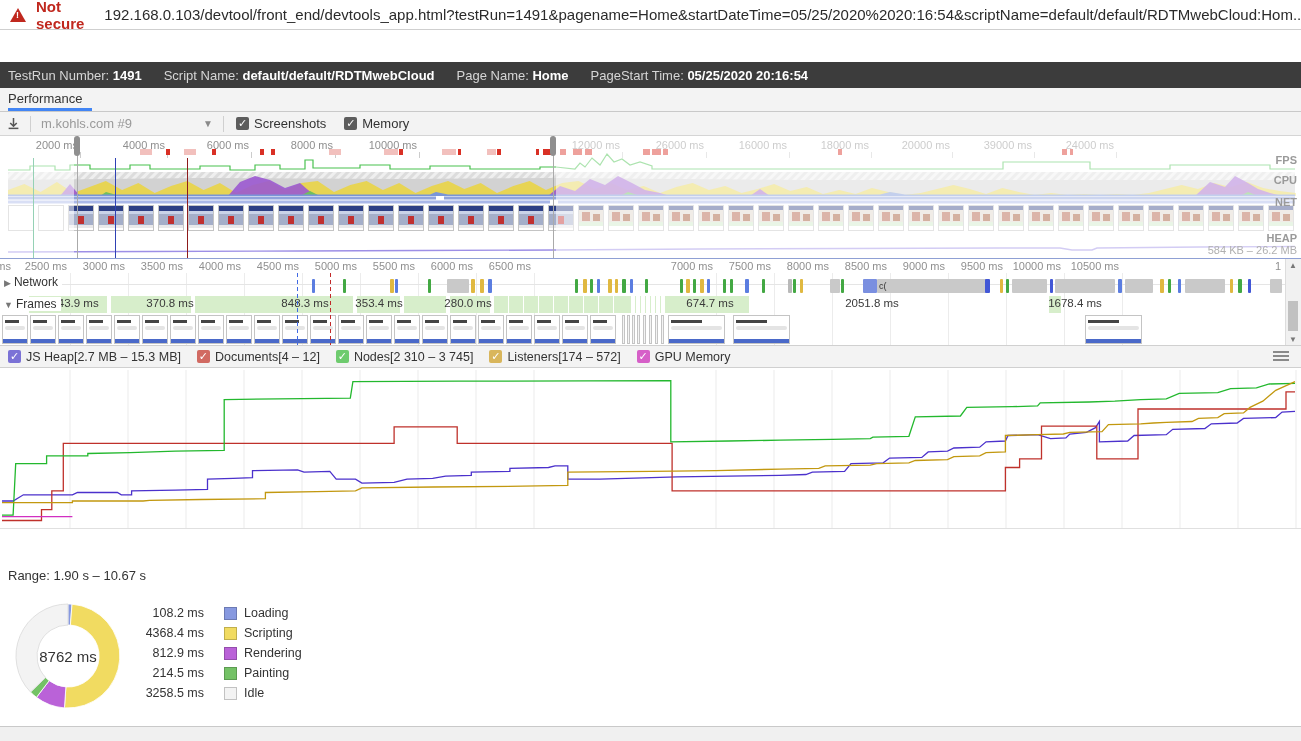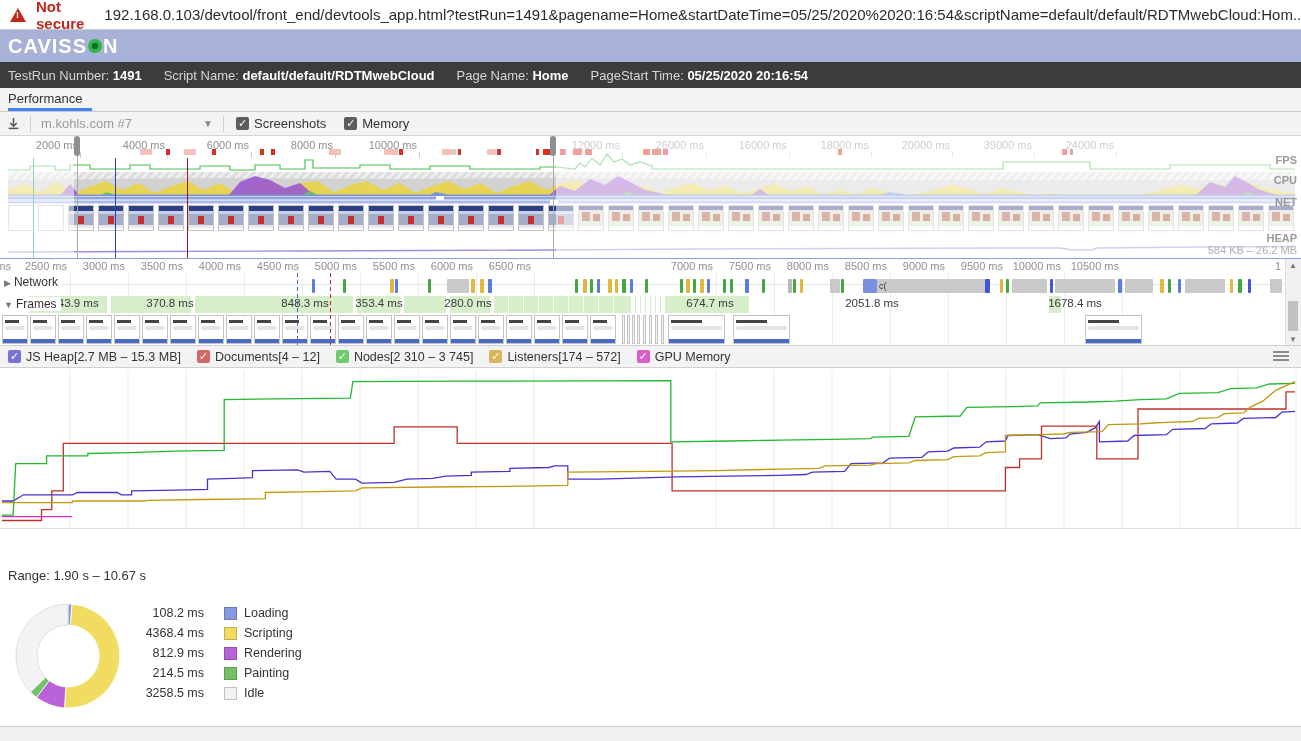--- a/index.html
+++ b/index.html
@@ -96,27 +96,20 @@
 
   <div class="abs addr-bar">
     <span class="warn-tri">
         <span>!</span>
       </span>
     <span class="not-secure">Not secure</span>
     <span class="addr-sep"></span>
     <span class="url-text">192.168.0.103/devtool/front_end/devtools_app.html?testRun=1491&amp;pagename=Home&amp;startDateTime=05/25/2020%2020:16:54&amp;scriptName=default/default/RDTMwebCloud:Hom...</span>
   </div>
 
-  <div class="abs brand-bar">
-    <span class="brand-text">
-      <span>CAVISS</span>
-      <span class="brand-dot"></span>
-      <span>N</span>
-    </span>
-  </div>
 
   <div class="abs info-bar" id="info-bar">
       <span class="info-item">TestRun Number: <b>1491</b></span>
       <span class="info-item">Script Name: <b>default/default/RDTMwebCloud</b></span>
       <span class="info-item">Page Name: <b>Home</b></span>
       <span class="info-item">PageStart Time: <b>05/25/2020 20:16:54</b></span>
     </div>
 
   <div class="abs ptab-bar">
     <span class="ptab">Performance</span>
@@ -125,21 +118,21 @@
 
   <div class="abs toolbar">
     <span class="tb-icon">
       <svg width="13" height="13" viewBox="0 0 12 12">
         <path d="M6 1v7M3 5.5L6 8.5L9 5.5" stroke="#555" stroke-width="1.4" fill="none"></path>
         <path d="M1.5 10.5h9" stroke="#555" stroke-width="1.4"></path>
       </svg>
     </span>
     <span class="tb-sep"></span>
     <span class="tb-dd">
-      <span>m.kohls.com #7</span>
+      <span>m.kohls.com #9</span>
       <span class="caret">▼</span>
     </span>
     <span class="tb-sep"></span>
     <span id="tb-checks" style="display:flex;align-items:center;margin-left:8px;">
         <span class="tb-chk">
           <span class="chk">✓</span>
           <span>Screenshots</span>
         </span>
         <span class="tb-chk">
           <span class="chk">✓</span>
@@ -965,20 +958,21 @@
   </div>
 
   <div class="abs summary">
     <svg id="pie-svg" class="abs" style="left:10px;top:11px;" width="116" height="116" viewBox="0 0 116 116">
         <path d="M58.00 6.00 A52 52 0 0 1 62.03 6.16 L60.40 27.09 A31 31 0 0 0 58.00 27.00 Z" fill="#8799e0" stroke="#ffffff" stroke-width="0.8"></path>
         <path d="M62.03 6.16 A52 52 0 0 1 54.45 109.88 L55.88 88.93 A31 31 0 0 0 60.40 27.09 Z" fill="#f1db61" stroke="#ffffff" stroke-width="0.8"></path>
         <path d="M54.45 109.88 A52 52 0 0 1 26.48 99.36 L39.21 82.65 A31 31 0 0 0 55.88 88.93 Z" fill="#ba62d8" stroke="#ffffff" stroke-width="0.8"></path>
         <path d="M26.48 99.36 A52 52 0 0 1 20.51 94.04 L35.65 79.48 A31 31 0 0 0 39.21 82.65 Z" fill="#74c266" stroke="#ffffff" stroke-width="0.8"></path>
         <path d="M20.51 94.04 A52 52 0 0 1 58.00 6.00 L58.00 27.00 A31 31 0 0 0 35.65 79.48 Z" fill="#f3f3f3" stroke="#d9d9d9" stroke-width="0.8"></path>
       </svg>
+    <div id="pie-center" class="pleg-row" style="left:10px;top:11px;width:116px;height:116px;justify-content:center;font-size:15px;">8762 ms</div>
     <div id="pie-legend">
         <div class="pleg-row" style="left: 120px; top: 16px;">
           <span class="pleg-val">108.2 ms</span>
           <span class="pleg-swatch" style="background: rgb(135, 153, 224);"></span>
           <span>Loading</span>
         </div>
         <div class="pleg-row" style="left: 120px; top: 36px;">
           <span class="pleg-val">4368.4 ms</span>
           <span class="pleg-swatch" style="background: rgb(241, 219, 97);"></span>
           <span>Scripting</span>

